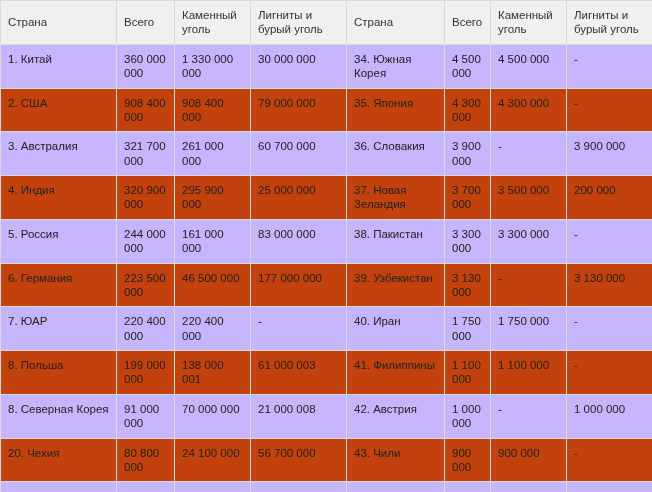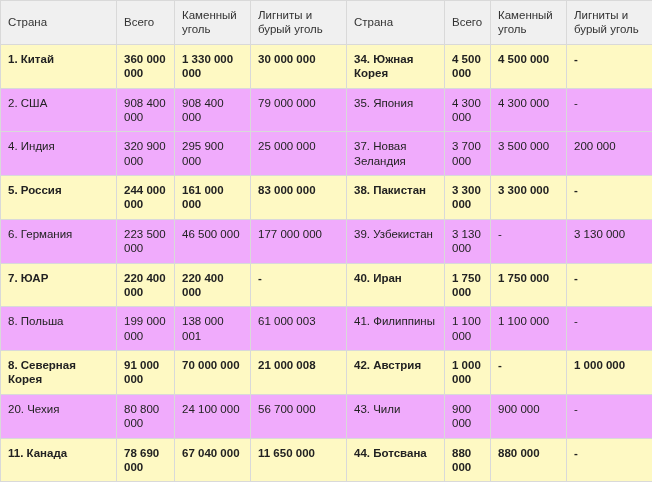--- a/index.html
+++ b/index.html
@@ -40,25 +40,24 @@
     word-wrap: break-word;
     overflow-wrap: break-word;
   }
   table.coal-table thead th {
     background: #f0f0f0;
     color: #333333;
     height: 28px;
     vertical-align: middle;
   }
   table.coal-table tbody tr.odd td {
-    background: #fef9c3;
-    font-weight: bold;
+    background: #c4b5fd;
   }
   table.coal-table tbody tr.even td {
-    background: #f0abfc;
+    background: #c2410c;
   }
   table.coal-table tbody td {
     height: 26px;
   }
 </style>
 </head>
 <body>
 
 <table class="coal-table">
   <colgroup>
@@ -96,20 +95,30 @@
     </tr>
     <tr class="even">
       <td>2. США</td>
       <td>908 400 000</td>
       <td>908 400 000</td>
       <td>79 000 000</td>
       <td>35. Япония</td>
       <td>4 300 000</td>
       <td>4 300 000</td>
       <td>-</td>
+    </tr>
+    <tr class="odd">
+      <td>3. Австралия</td>
+      <td>321 700 000</td>
+      <td>261 000 000</td>
+      <td>60 700 000</td>
+      <td>36. Словакия</td>
+      <td>3 900 000</td>
+      <td>-</td>
+      <td>3 900 000</td>
     </tr>
     <tr class="even">
       <td>4. Индия</td>
       <td>320 900 000</td>
       <td>295 900 000</td>
       <td>25 000 000</td>
       <td>37. Новая Зеландия</td>
       <td>3 700 000</td>
       <td>3 500 000</td>
       <td>200 000</td>

